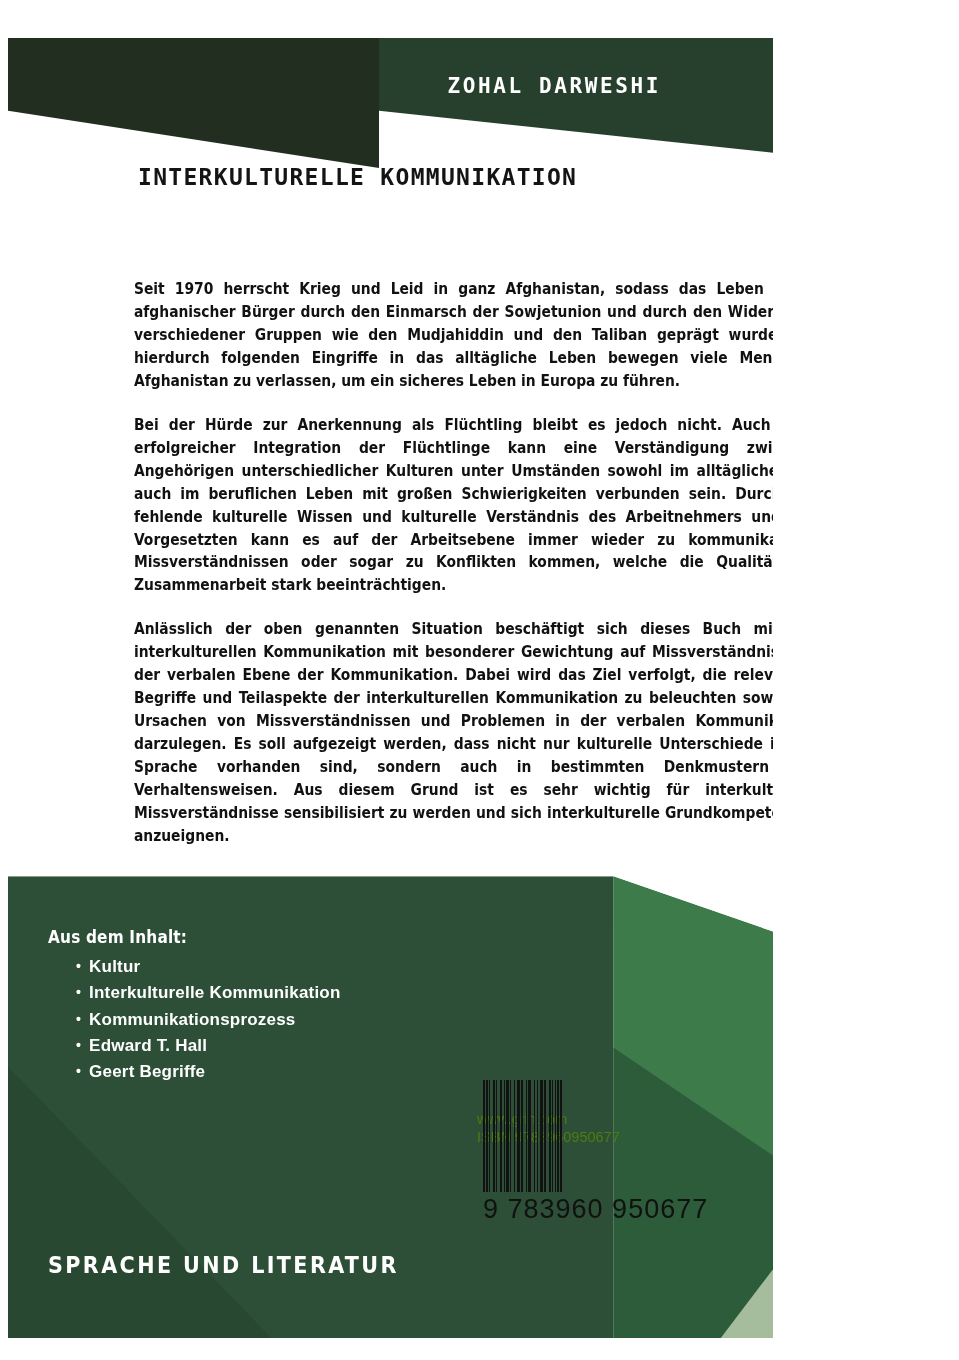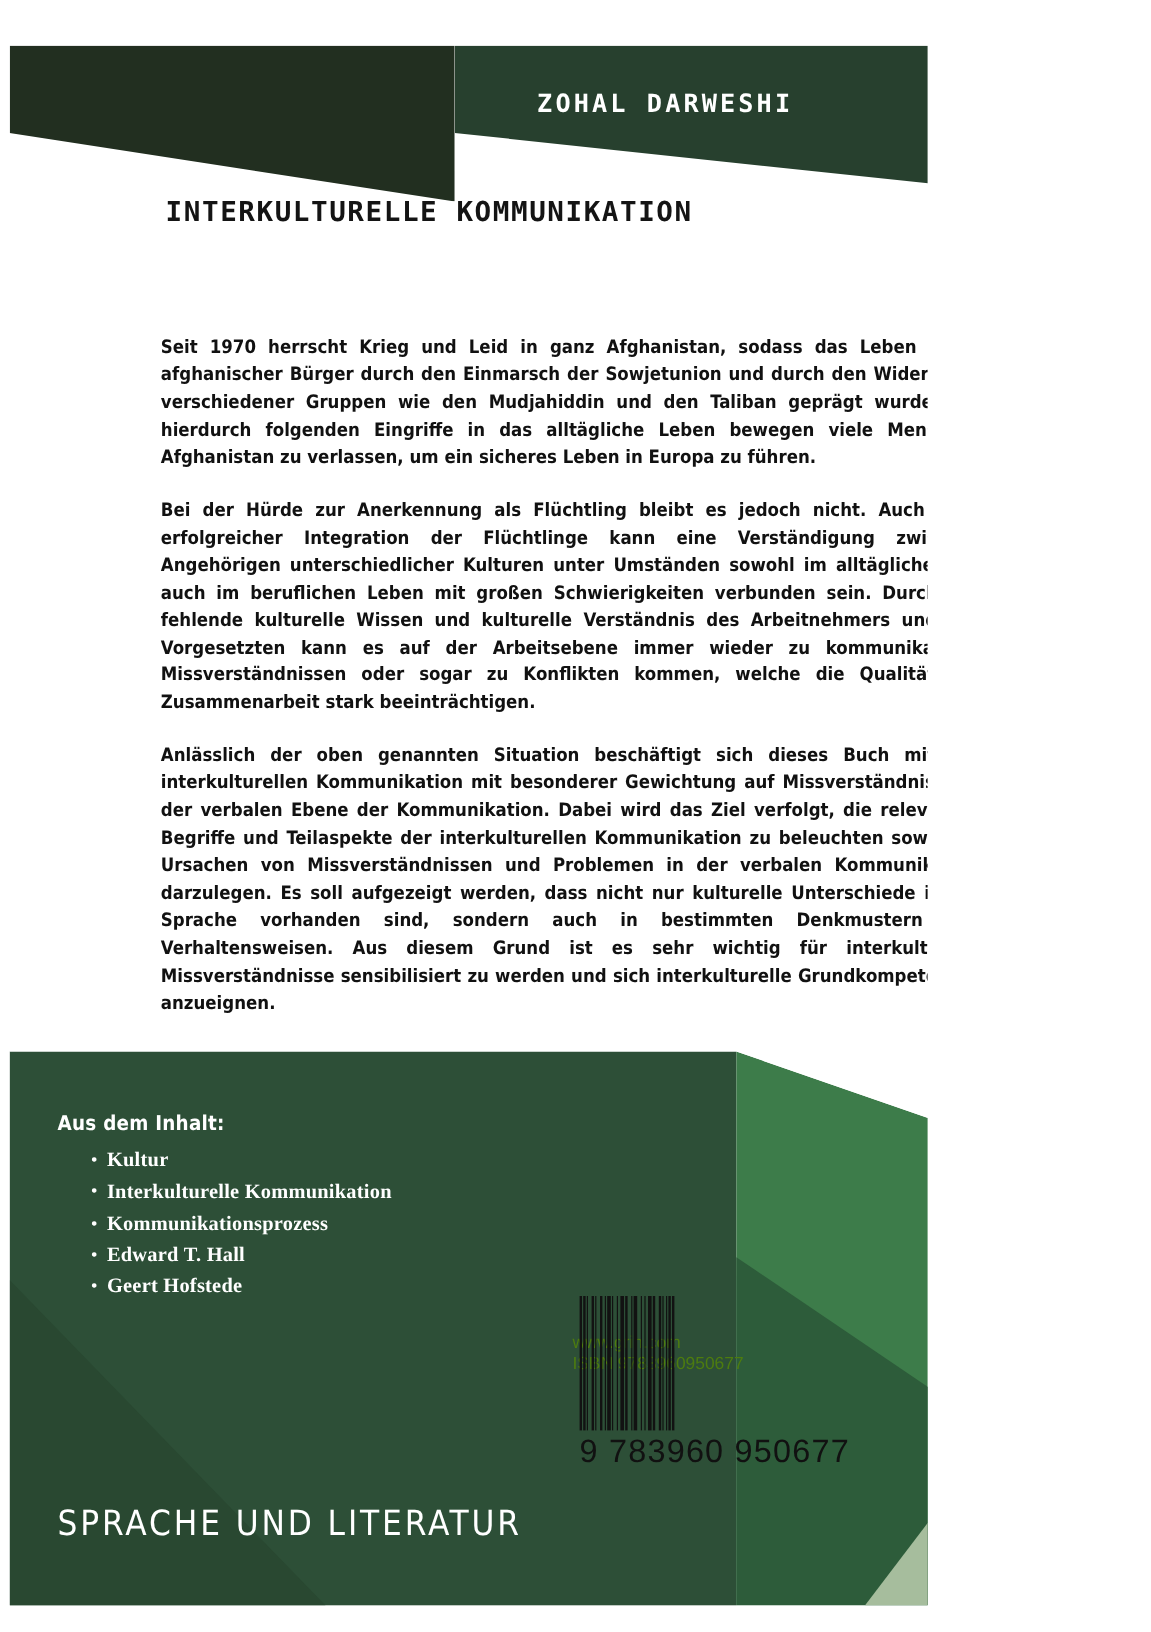--- a/index.html
+++ b/index.html
@@ -170,40 +170,40 @@
     letter-spacing: 0.2px;
   }
   .contents ul {
     list-style: none;
     margin: 0;
     padding: 0 0 0 28px;
   }
   .contents li {
     font-size: 17px;
     font-weight: bold;
-    font-family: Liberation Serif, serif;
+    font-family: Liberation Sans, sans-serif;
     line-height: 1.55;
     letter-spacing: 0.2px;
   }
   .contents li::before {
     content: "\2022";
     margin-right: 8px;
     font-size: 14px;
     vertical-align: 1px;
   }
 
   
   .category {
     position: absolute;
     left: 48px;
     top: 1252px;
     z-index: 6;
     color: #ffffff;
-    font-size: 29px;
-    font-weight: normal;
+    font-size: 23px;
+    font-weight: bold;
     letter-spacing: 2.4px;
     font-family: "DejaVu Sans Condensed", "DejaVu Sans", sans-serif;
   }
 
   
   .imprint {
     position: absolute;
     right: 115px;
     top: 1110px;
     z-index: 6;
@@ -275,21 +275,21 @@
     <div class="shape top-cut-left"></div>
   </div>
 
   <div class="contents">
     <div class="contents-heading">Aus dem Inhalt:</div>
     <ul>
       <li>Kultur</li>
       <li>Interkulturelle Kommunikation</li>
       <li>Kommunikationsprozess</li>
       <li>Edward T. Hall</li>
-      <li>Geert Hofstede</li>
+      <li>Geert Begriffe</li>
     </ul>
   </div>
 
   <div class="category">SPRACHE UND LITERATUR</div>
 
   <div class="imprint">
     <div class="imprint-line">www.grin.com</div>
     <div class="imprint-line">ISBN 9783960950677</div>
   </div>
 

